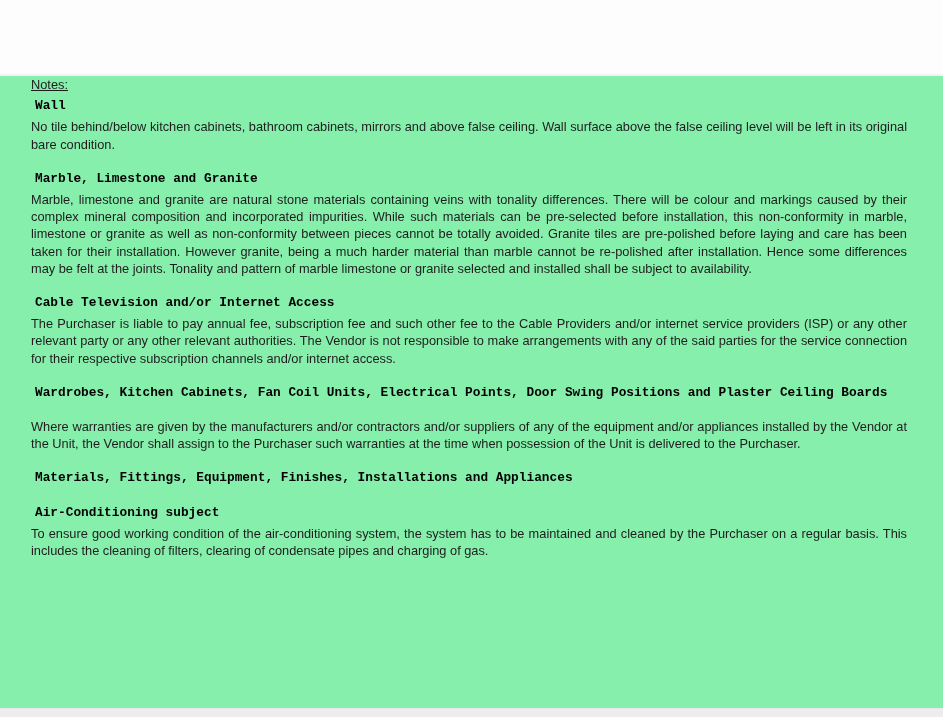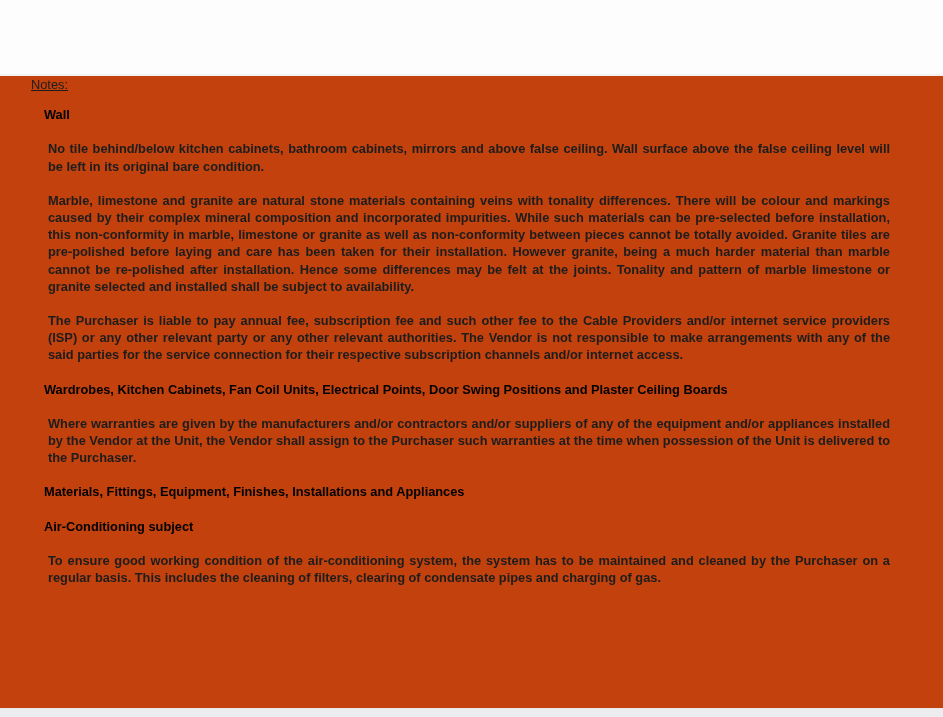--- a/index.html
+++ b/index.html
@@ -4,21 +4,21 @@
 <style>
   html, body {
     margin: 0;
     padding: 0;
     background: #ffffff;
   }
   .page {
     position: relative;
     width: 943px;
     height: 717px;
-    background: #c2410c;
+    background: #86efac;
     overflow: hidden;
     font-family: "Liberation Sans", sans-serif;
     color: #1d1d1d;
   }
   .top-strip {
     position: absolute;
     top: 0;
     left: 0;
     width: 943px;
     height: 74px;
@@ -45,55 +45,57 @@
   .notes-label {
     text-decoration: underline;
   }
   .section {
     margin-top: 17px;
   }
   .section.first {
     margin-top: 0;
   }
   .section h3 {
-    margin: 13px;
+    margin: 4px;
     padding: 0;
     font-size: 12.8px;
     line-height: 17.2px;
     font-weight: bold;
     color: #000000;
+    font-family: Liberation Mono, monospace;
   }
   .section p {
-    margin: 17px;
+    margin: 0;
     padding: 0;
     text-align: justify;
-    font-weight: bold;
   }
 </style>
 </head>
 <body>
 
 <div class="page">
 
   <div class="top-strip"></div>
 
   <div class="content">
 
     <div class="notes-label">Notes:</div>
 
     <div class="section first">
       <h3>Wall</h3>
       <p>No tile behind/below kitchen cabinets, bathroom cabinets, mirrors and above false ceiling. Wall surface above the false ceiling level will be left in its original bare condition.</p>
     </div>
 
     <div class="section">
+      <h3>Marble, Limestone and Granite</h3>
       <p>Marble, limestone and granite are natural stone materials containing veins with tonality differences.  There will be colour and markings caused by their complex mineral composition and incorporated impurities. While such materials can be pre-selected before installation, this non-conformity in marble, limestone or granite as well as non-conformity between pieces cannot be totally avoided.  Granite tiles are pre-polished before laying and care has been taken for their installation.  However granite, being a much harder material than marble cannot be re-polished after installation.  Hence some differences may be felt at the joints.  Tonality and pattern of marble limestone or granite selected and installed shall be subject to availability.</p>
     </div>
 
     <div class="section">
+      <h3>Cable Television and/or Internet Access</h3>
       <p>The Purchaser is liable to pay annual fee, subscription fee and such other fee to the Cable Providers and/or internet service providers (ISP) or any other relevant party or any other relevant authorities.  The Vendor is not responsible to make arrangements with any of the said parties for the service connection for their respective subscription channels and/or internet access.</p>
     </div>
 
     <div class="section">
       <h3>Wardrobes, Kitchen Cabinets, Fan Coil Units, Electrical Points, Door Swing Positions and Plaster Ceiling Boards</h3>
     </div>
 
     <div class="section">
       <p>Where warranties are given by the manufacturers and/or contractors and/or suppliers of any of the equipment and/or appliances installed by the Vendor at the Unit, the Vendor shall assign to the Purchaser such warranties at the time when possession of the Unit is delivered to the Purchaser.</p>
     </div>

